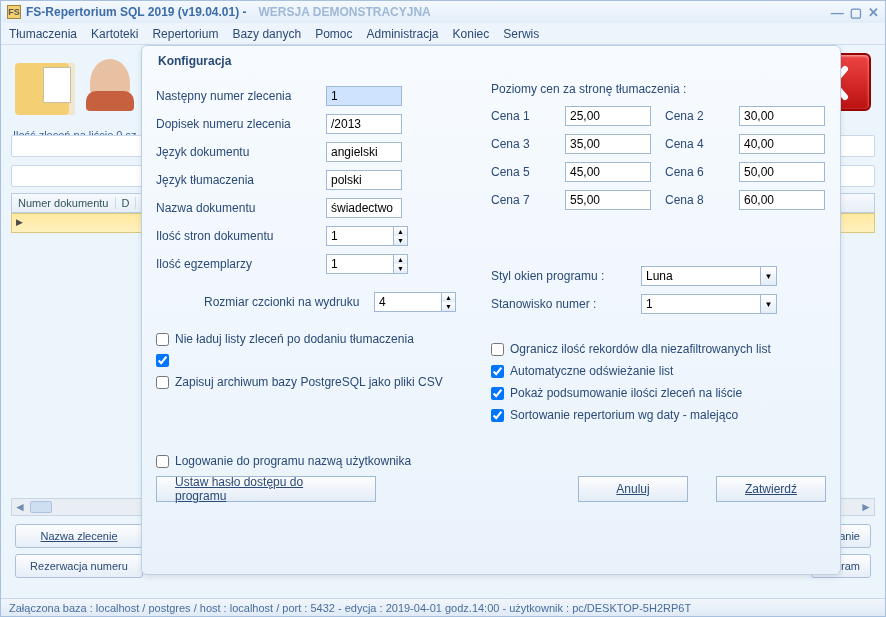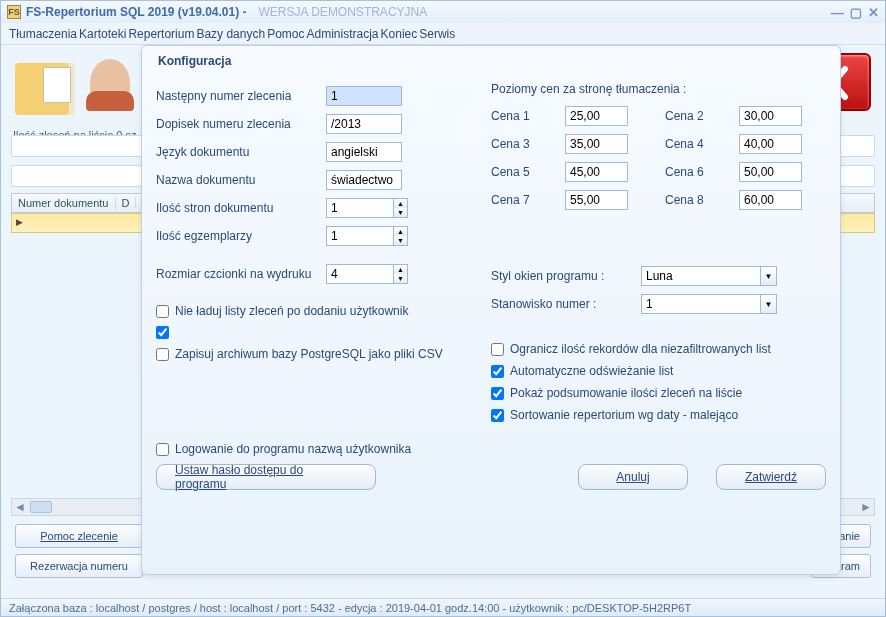--- a/index.html
+++ b/index.html
@@ -2,24 +2,24 @@
 <html><head>
 <meta charset="utf-8">
 <style>
   * { box-sizing: border-box; }
   html, body { margin:0; padding:0; font-family: Tahoma, Arial, sans-serif; font-size:12px; }
   body { background:#fff; }
   .window { width:886px; height:617px; background:#ecf4fc; border:1px solid #a7c0dd; position:relative; }
   .titlebar { height:22px; background:linear-gradient(#f4f8fd,#e3edf9); display:flex; align-items:center; padding:4px 6px; color:#4a78b0; font-weight:bold; }
   .titleicon { width:14px; height:14px; background:#f5d070; border:1px solid #a0843a; margin-right:5px; display:flex; align-items:center; justify-content:center; font-size:9px; color:#555;}
   .title-main { color:#3d6da8; font-weight:bold;}
-  .title-demo { color:#9fb8d6; margin-left:12px; font-weight:normal;}
+  .title-demo { color:#9fb8d6; margin-left:12px; font-weight:bold;}
   .winctrl { margin-left:auto; display:flex; gap:6px;}
   .winctrl span { color:#6f95c4; font-weight:bold; cursor:pointer; font-size:13px;}
-  .menubar { height:22px; background:#eef4fb; display:flex; align-items:center; padding:0 8px; color:#2a4a77; gap:2px; border-bottom:1px solid #cfdff1;}
+  .menubar { height:22px; background:#eef4fb; display:flex; align-items:center; padding:0 8px; color:#2a4a77; gap:14px; border-bottom:1px solid #cfdff1;}
   .menubar span { cursor:pointer; }
   .content { position:relative; height:calc(100% - 22px - 22px - 22px); }
   .statusbar { position:absolute; bottom:0; left:0; right:0; height:18px; background:linear-gradient(#f2f6fb,#dfeaf6); color:#4a6e9c; font-size:11px; display:flex; align-items:center; padding:0 8px; border-top:1px solid #c5d8ee;}
   
   .bg-stage { position:absolute; inset:0; padding:6px 10px;}
   .icon-folder {display:inline-block;width:60px;height:52px;background:#f4cf74;border-radius:4px;margin:6px 8px 0 4px;box-shadow:inset -6px 0 0 #efe7cf; position:relative;}
   .icon-folder:after{content:"";position:absolute;right:4px;top:4px;width:26px;height:34px;background:#fff;border:1px solid #c8bfa0;}
   .icon-user {display:inline-block;width:40px;height:48px;margin:8px 4px;border-radius:50% 50% 40% 40%;background:#e8c1a2; position:relative;}
   .icon-user:after{content:"";position:absolute;bottom:-4px;left:-4px;right:-4px;height:20px;background:#c7603f;border-radius:10px 10px 4px 4px;}
   .bg-red-btn{position:absolute; right:14px; top:8px; width:64px; height:58px; background:linear-gradient(#e44,#b11); border:2px solid #900;border-radius:6px; box-shadow:inset 0 1px 3px rgba(255,255,255,.6);}
@@ -38,39 +38,39 @@
   
   .modal{ position:absolute; left:140px; top:0; width:700px; height:530px; background:linear-gradient(#f7fbff,#e9f2fb); border:1px solid #bcd1e8; border-radius:6px; box-shadow:0 2px 6px rgba(0,0,0,.1); padding:8px 14px 12px 14px;}
   .modal h3{margin:0 0 10px 2px; font-size:12px; color:#2a4a77; font-weight:bold;}
   .form-area{display:flex; }
   .col{flex:1;}
   .row{display:flex; align-items:center; margin:8px 0;}
   .lbl{width:170px; color:#2a4a77;}
   .inp{border:1px solid #9fb8d6; height:20px; padding:1px 4px; font-size:12px; background:#fff;}
   .inp.sel{background:#cfe3ff;}
   .inp.small{width:76px;}
-  .inp.med{width:63px;}
+  .inp.med{width:86px;}
   .spin{position:relative; display:inline-flex;}
   .spin .inp{width:68px;}
   .spinbtns{display:flex; flex-direction:column; width:14px; border:1px solid #9fb8d6; border-left:none;}
   .spinbtns span{flex:1; font-size:7px; display:flex; align-items:center; justify-content:center; background:linear-gradient(#fff,#e3ecf6); cursor:pointer;}
   .price-head{color:#2a4a77; margin:4px 0 10px 0;}
   .price-grid{display:grid; grid-template-columns:60px 86px 60px 86px; gap:8px 14px; align-items:center;}
   .price-grid label{color:#2a4a77; text-align:left;}
   .combo-row{display:flex;align-items:center;gap:8px;margin:8px 0;}
   .combo-row .lbl2{width:142px;color:#2a4a77;}
   .combo{position:relative;display:inline-flex;border-radius:9px;}
   .combo .inp{width:120px;}
   .combo .drop{width:16px;border:1px solid #9fb8d6;border-left:none;background:linear-gradient(#fff,#e3ecf6);font-size:8px;display:flex;align-items:center;justify-content:center;cursor:pointer;}
   .checks{margin-top:20px;}
   .chk{display:flex; align-items:center; gap:6px; margin:8px 0; color:#2a4a77;}
   .chk input{margin:0;}
   .arch-row{display:flex;align-items:center;gap:8px;margin-top:6px;}
-  .bottom-checks{margin-top:12px;}
-  .modal-btn{height:26px; background:linear-gradient(#fdfdfe,#e3ecf6); border:1px solid #9fb8d6; color:#2a4a77; font-size:12px; display:inline-flex; align-items:center; justify-content:center; padding:0 18px; border-radius:8px; cursor:pointer; text-decoration:underline;}
+  .bottom-checks{margin-top:24px;}
+  .modal-btn{height:26px; background:linear-gradient(#fdfdfe,#e3ecf6); border:1px solid #9fb8d6; color:#2a4a77; font-size:12px; display:inline-flex; align-items:center; justify-content:center; padding:0 18px; border-radius:0; cursor:pointer; text-decoration:underline;}
   .modal-btns{display:flex; gap:28px; margin-top:8px;}
   .modal-btns .spacer{flex:1;}
 </style>
 </head>
 <body>
 
 <div class="window">
 
   <div class="titlebar">
     <span class="titleicon">FS</span>
@@ -111,21 +111,21 @@
         <span>D</span>
       </div>
       <div class="grid-body" style="top:168px;"></div>
       <div class="hscroll" style="bottom:78px;">
         <span class="arrow">◄</span>
         <span class="thumb"></span>
         <span class="track"></span>
         <span class="arrow">►</span>
       </div>
       <div class="bg-btn" style="left:14px; bottom:46px; width:128px;">
-          <span style="text-decoration:underline">Pomoc zlecenie</span>
+          <span style="text-decoration:underline">Nazwa zlecenie</span>
         </div>
       <div class="bg-btn" style="left:14px; bottom:16px; width:128px;">Rezerwacja numeru</div>
       <div class="bg-btn" style="right:14px; bottom:46px; width:50px; justify-content:flex-end;">wanie</div>
       <div class="bg-btn" style="right:14px; bottom:16px; width:60px; justify-content:flex-end;">rogram</div>
     </div>
 
     <div class="modal">
       <h3>Konfiguracja</h3>
 
       <div class="form-area">
@@ -135,20 +135,24 @@
               <span class="lbl">Następny numer zlecenia</span>
             <input class="inp sel small" value="1" style="">
             </div>
           <div class="row">
               <span class="lbl">Dopisek numeru zlecenia</span>
             <input class="inp small" value="/2013" style="">
             </div>
           <div class="row">
               <span class="lbl">Język dokumentu</span>
             <input class="inp small" value="angielski" style="">
+            </div>
+          <div class="row">
+              <span class="lbl">Język tłumaczenia</span>
+            <input class="inp small" value="polski" style="">
             </div>
           <div class="row">
               <span class="lbl">Nazwa dokumentu</span>
             <input class="inp small" value="świadectwo" style="">
             </div>
           <div class="row">
               <span class="lbl">Ilość stron dokumentu</span>
             <span class="spin">
                 <input class="inp" value="1" style="">
                 <span class="spinbtns">
@@ -160,35 +164,35 @@
           <div class="row">
               <span class="lbl">Ilość egzemplarzy</span>
             <span class="spin">
                 <input class="inp" value="1" style="">
                 <span class="spinbtns">
                   <span>▲</span>
                   <span>▼</span>
                 </span>
               </span>
             </div>
-          <div class="row" style="margin-top:18px;">
+          <div class="row" style="margin-top:18px;margin-left:48px;">
               <span class="lbl">Rozmiar czcionki na wydruku</span>
             <span class="spin">
                 <input class="inp" value="4" style="">
                 <span class="spinbtns">
                   <span>▲</span>
                   <span>▼</span>
                 </span>
               </span>
             </div>
 
           <div class="checks">
             <label class="chk">
                 <input type="checkbox" style="">
-                <span>Nie ładuj listy zleceń po dodaniu użytkownik</span>
+                <span>Nie ładuj listy zleceń po dodaniu tłumaczenia</span>
               </label>
             <label class="chk">
                 <input type="checkbox" checked="" style="">
               </label>
             <label class="chk">
                 <input type="checkbox" style="">
                 <span>Zapisuj archiwum bazy PostgreSQL jako pliki CSV</span>
               </label>
           </div>
         </div>

